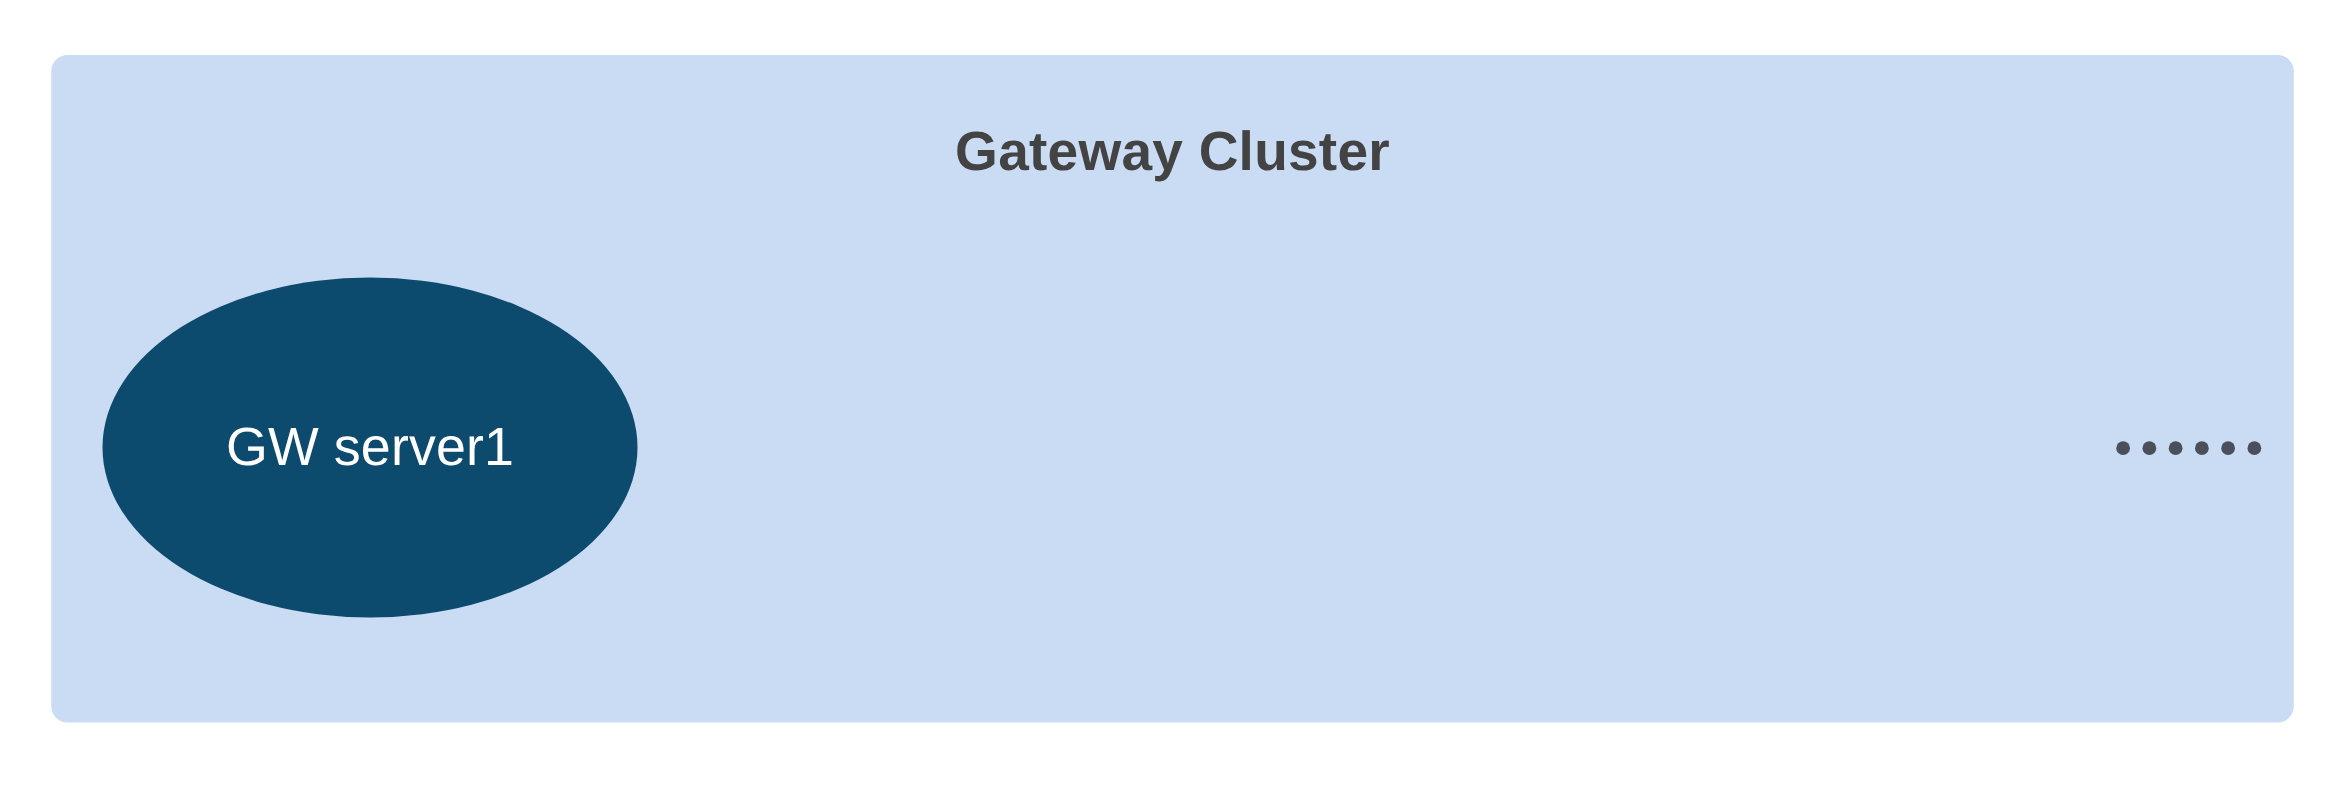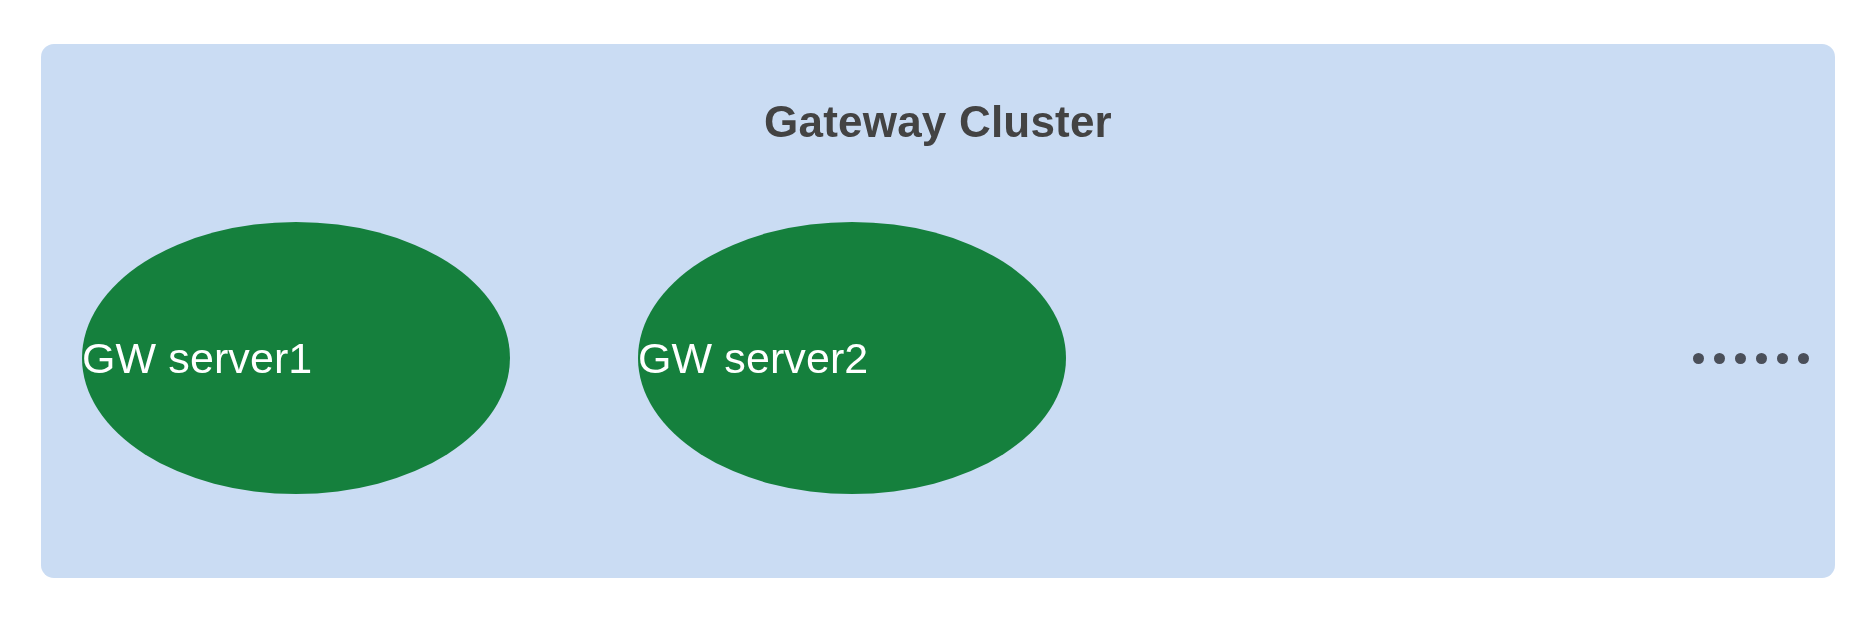--- a/index.html
+++ b/index.html
@@ -47,25 +47,25 @@
     line-height: 1;
     white-space: nowrap;
   }
 
   
   .gw-node {
     position: absolute;
     top: 178px;
     width: 428px;
     height: 272px;
-    background: #15803d;
+    background: #0c4a6e;
     border-radius: 50% / 50%;
     display: flex;
     align-items: center;
-    justify-content: flex-start;
+    justify-content: center;
   }
   .gw-node-label {
     color: #ffffff;
     font-size: 43px;
     font-weight: normal;
     line-height: 1;
     white-space: nowrap;
     letter-spacing: 0.1px;
   }
 
@@ -98,23 +98,20 @@
 <div id="canvas">
 
   <div id="cluster-panel">
 
     <div id="cluster-title">Gateway Cluster</div>
 
     <div class="gw-node" id="gw-node-1">
       <span class="gw-node-label">GW server1</span>
     </div>
 
-    <div class="gw-node" id="gw-node-2">
-      <span class="gw-node-label">GW server2</span>
-    </div>
 
 
     <div id="cluster-more-dots">
         <span class="more-dot"></span>
         <span class="more-dot"></span>
         <span class="more-dot"></span>
         <span class="more-dot"></span>
         <span class="more-dot"></span>
         <span class="more-dot"></span>
       </div>

